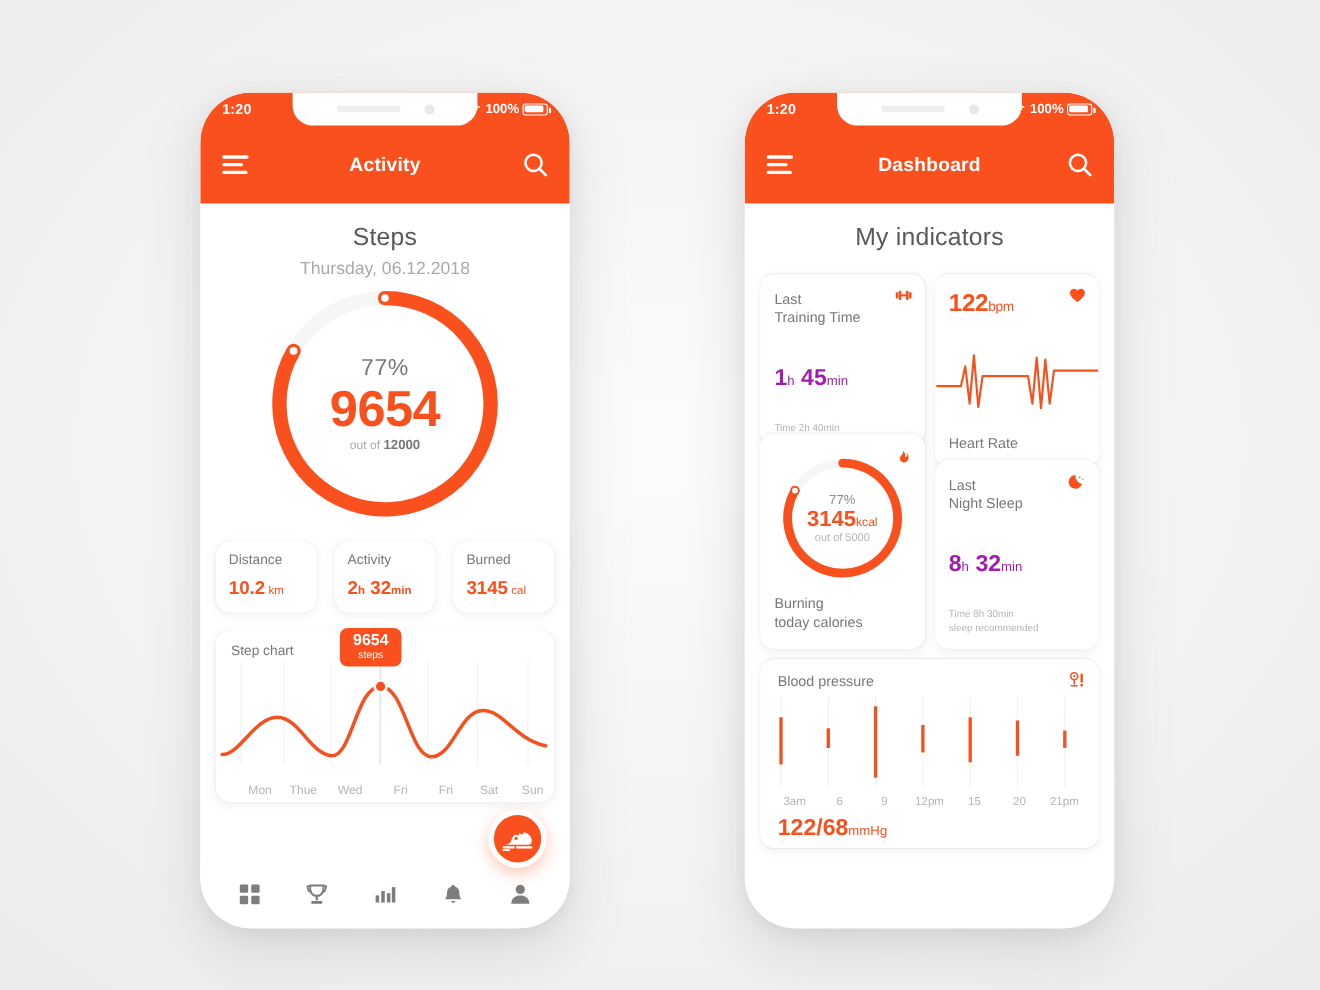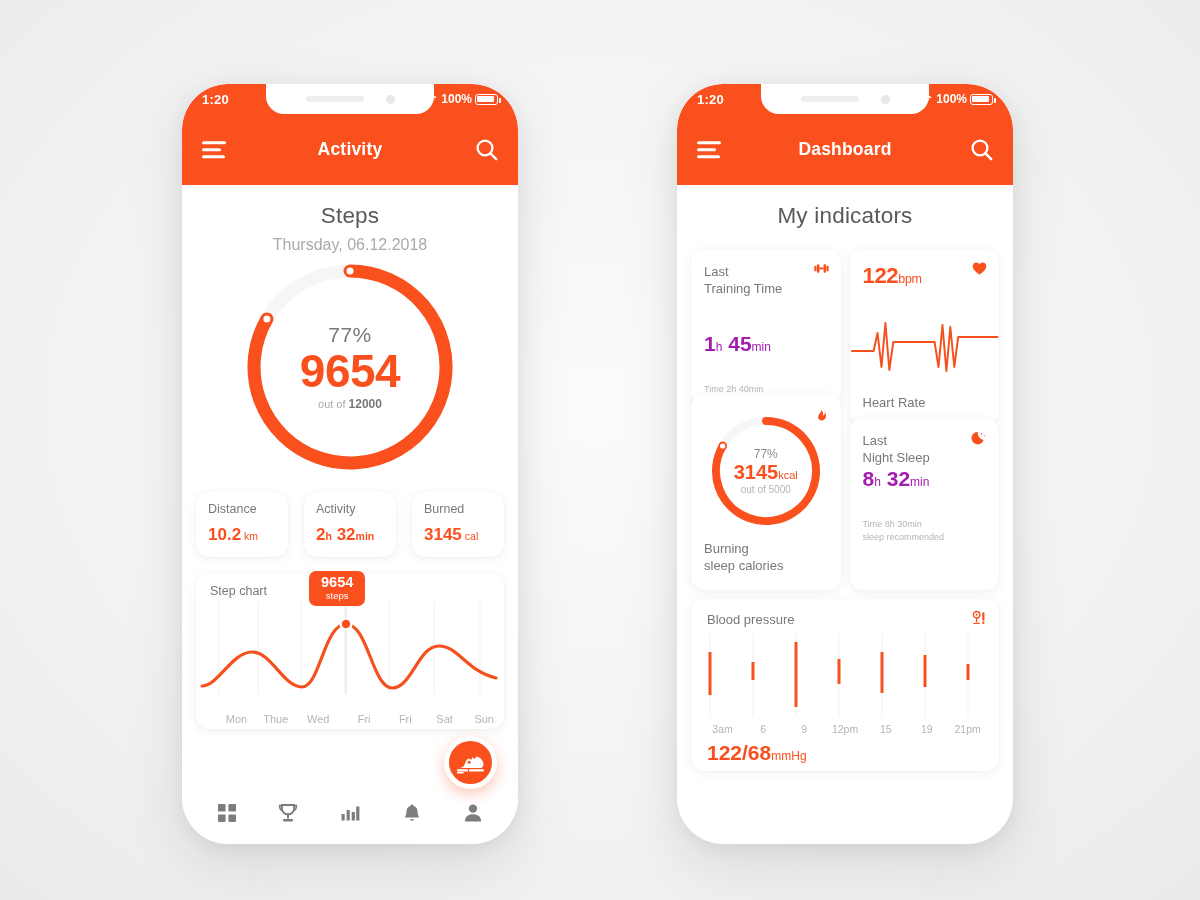--- a/index.html
+++ b/index.html
@@ -436,32 +436,32 @@
               </svg>
               <div class="mini-center">
                 <div class="mini-pct">77%</div>
                 <div class="mini-val">
                   <span>3145</span><span class="u">kcal</span>
                 </div>
                 <div class="mini-out">out of 5000</div>
               </div>
             </div>
             <div class="ind-foot" style="margin-top:10px;">Burning</div>
-            <div class="ind-foot">sleep calories</div>
+            <div class="ind-foot">today calories</div>
           </div>
 
           <div class="card ind-card" style="height:172px; margin-top:4px;">
             <svg class="ind-icon" viewBox="0 0 18 18">
               <path d="M13.4 11.6 A6.6 6.6 0 1 1 7.2 3 A7.6 7.6 0 0 0 13.4 11.6 Z" fill="#F9501E"></path>
               <circle cx="11.2" cy="5.2" r="0.8" fill="#F9501E"></circle>
               <circle cx="14" cy="7" r="0.6" fill="#F9501E"></circle>
             </svg>
             <div class="ind-head">Last</div>
             <div class="ind-head">Night Sleep</div>
-            <div class="ind-big" style="">
+            <div class="ind-big" style="margin-top:34px;">
               <span>8</span><span class="u">h</span>
               <span>32</span><span class="u">min</span>
             </div>
             <div class="ind-note" style="margin-top:27px;">Time 8h 30min</div>
             <div class="ind-note">sleep  recommended</div>
           </div>
 
         </div>
 
         <div class="card bp-card">
@@ -495,21 +495,21 @@
                 <line x1="277" y1="31" x2="277" y2="47"></line>
               </g>
             </svg>
           </div>
           <div class="bp-labels">
             <span>3am</span>
             <span>6</span>
             <span>9</span>
             <span>12pm</span>
             <span>15</span>
-            <span>19</span>
+            <span>20</span>
             <span>21pm</span>
           </div>
           <div class="bp-value">
             <span>122/68</span><span class="u">mmHg</span>
           </div>
         </div>
 
       </div>
     </div>
   </div>

